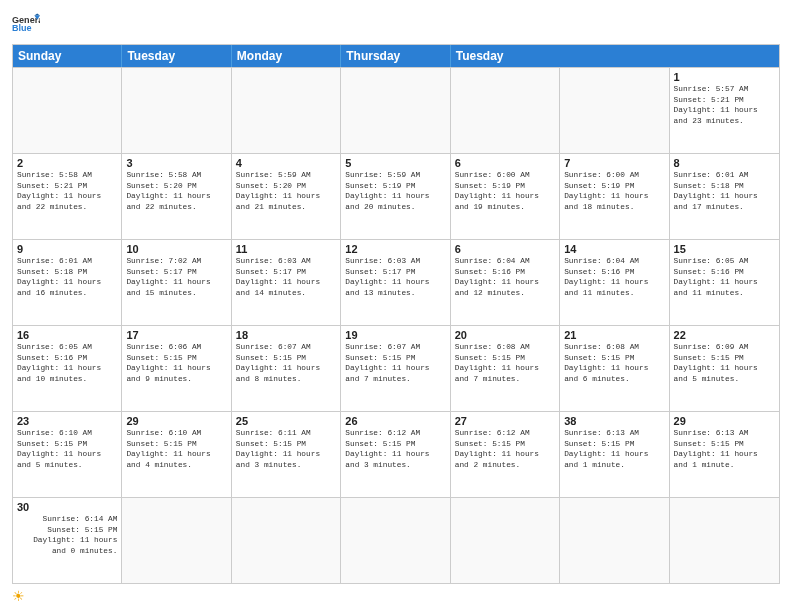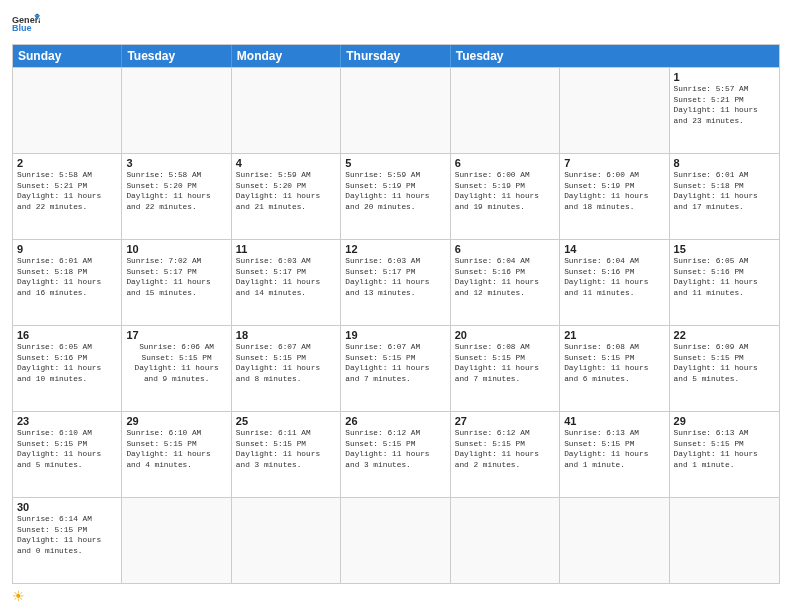--- a/index.html
+++ b/index.html
@@ -256,21 +256,21 @@
         <div class="week">
           <div class="cell">
             <span class="cell-day">16</span>
             <div class="cell-info" style="white-space: pre-line;">Sunrise: 6:05 AM
 Sunset: 5:16 PM
 Daylight: 11 hours
 and 10 minutes.</div>
           </div>
           <div class="cell">
             <span class="cell-day">17</span>
-            <div class="cell-info" style="white-space: pre-line; text-align: center;">Sunrise: 6:06 AM
+            <div class="cell-info" style="white-space: pre-line;">Sunrise: 6:06 AM
 Sunset: 5:15 PM
 Daylight: 11 hours
 and 9 minutes.</div>
           </div>
           <div class="cell">
             <span class="cell-day">18</span>
             <div class="cell-info" style="white-space: pre-line;">Sunrise: 6:07 AM
 Sunset: 5:15 PM
 Daylight: 11 hours
 and 8 minutes.</div>
@@ -334,38 +334,38 @@
 and 3 minutes.</div>
           </div>
           <div class="cell">
             <span class="cell-day">27</span>
             <div class="cell-info" style="white-space: pre-line;">Sunrise: 6:12 AM
 Sunset: 5:15 PM
 Daylight: 11 hours
 and 2 minutes.</div>
           </div>
           <div class="cell">
-            <span class="cell-day">41</span>
+            <span class="cell-day">38</span>
             <div class="cell-info" style="white-space: pre-line;">Sunrise: 6:13 AM
 Sunset: 5:15 PM
 Daylight: 11 hours
 and 1 minute.</div>
           </div>
           <div class="cell">
             <span class="cell-day">29</span>
             <div class="cell-info" style="white-space: pre-line;">Sunrise: 6:13 AM
 Sunset: 5:15 PM
 Daylight: 11 hours
 and 1 minute.</div>
           </div>
         </div>
         <div class="week">
           <div class="cell">
             <span class="cell-day">30</span>
-            <div class="cell-info" style="white-space: pre-line;">Sunrise: 6:14 AM
+            <div class="cell-info" style="white-space: pre-line; text-align: right;">Sunrise: 6:14 AM
 Sunset: 5:15 PM
 Daylight: 11 hours
 and 0 minutes.</div>
           </div>
           <div class="cell empty"></div>
           <div class="cell empty"></div>
           <div class="cell empty"></div>
           <div class="cell empty"></div>
           <div class="cell empty"></div>
           <div class="cell empty"></div>

